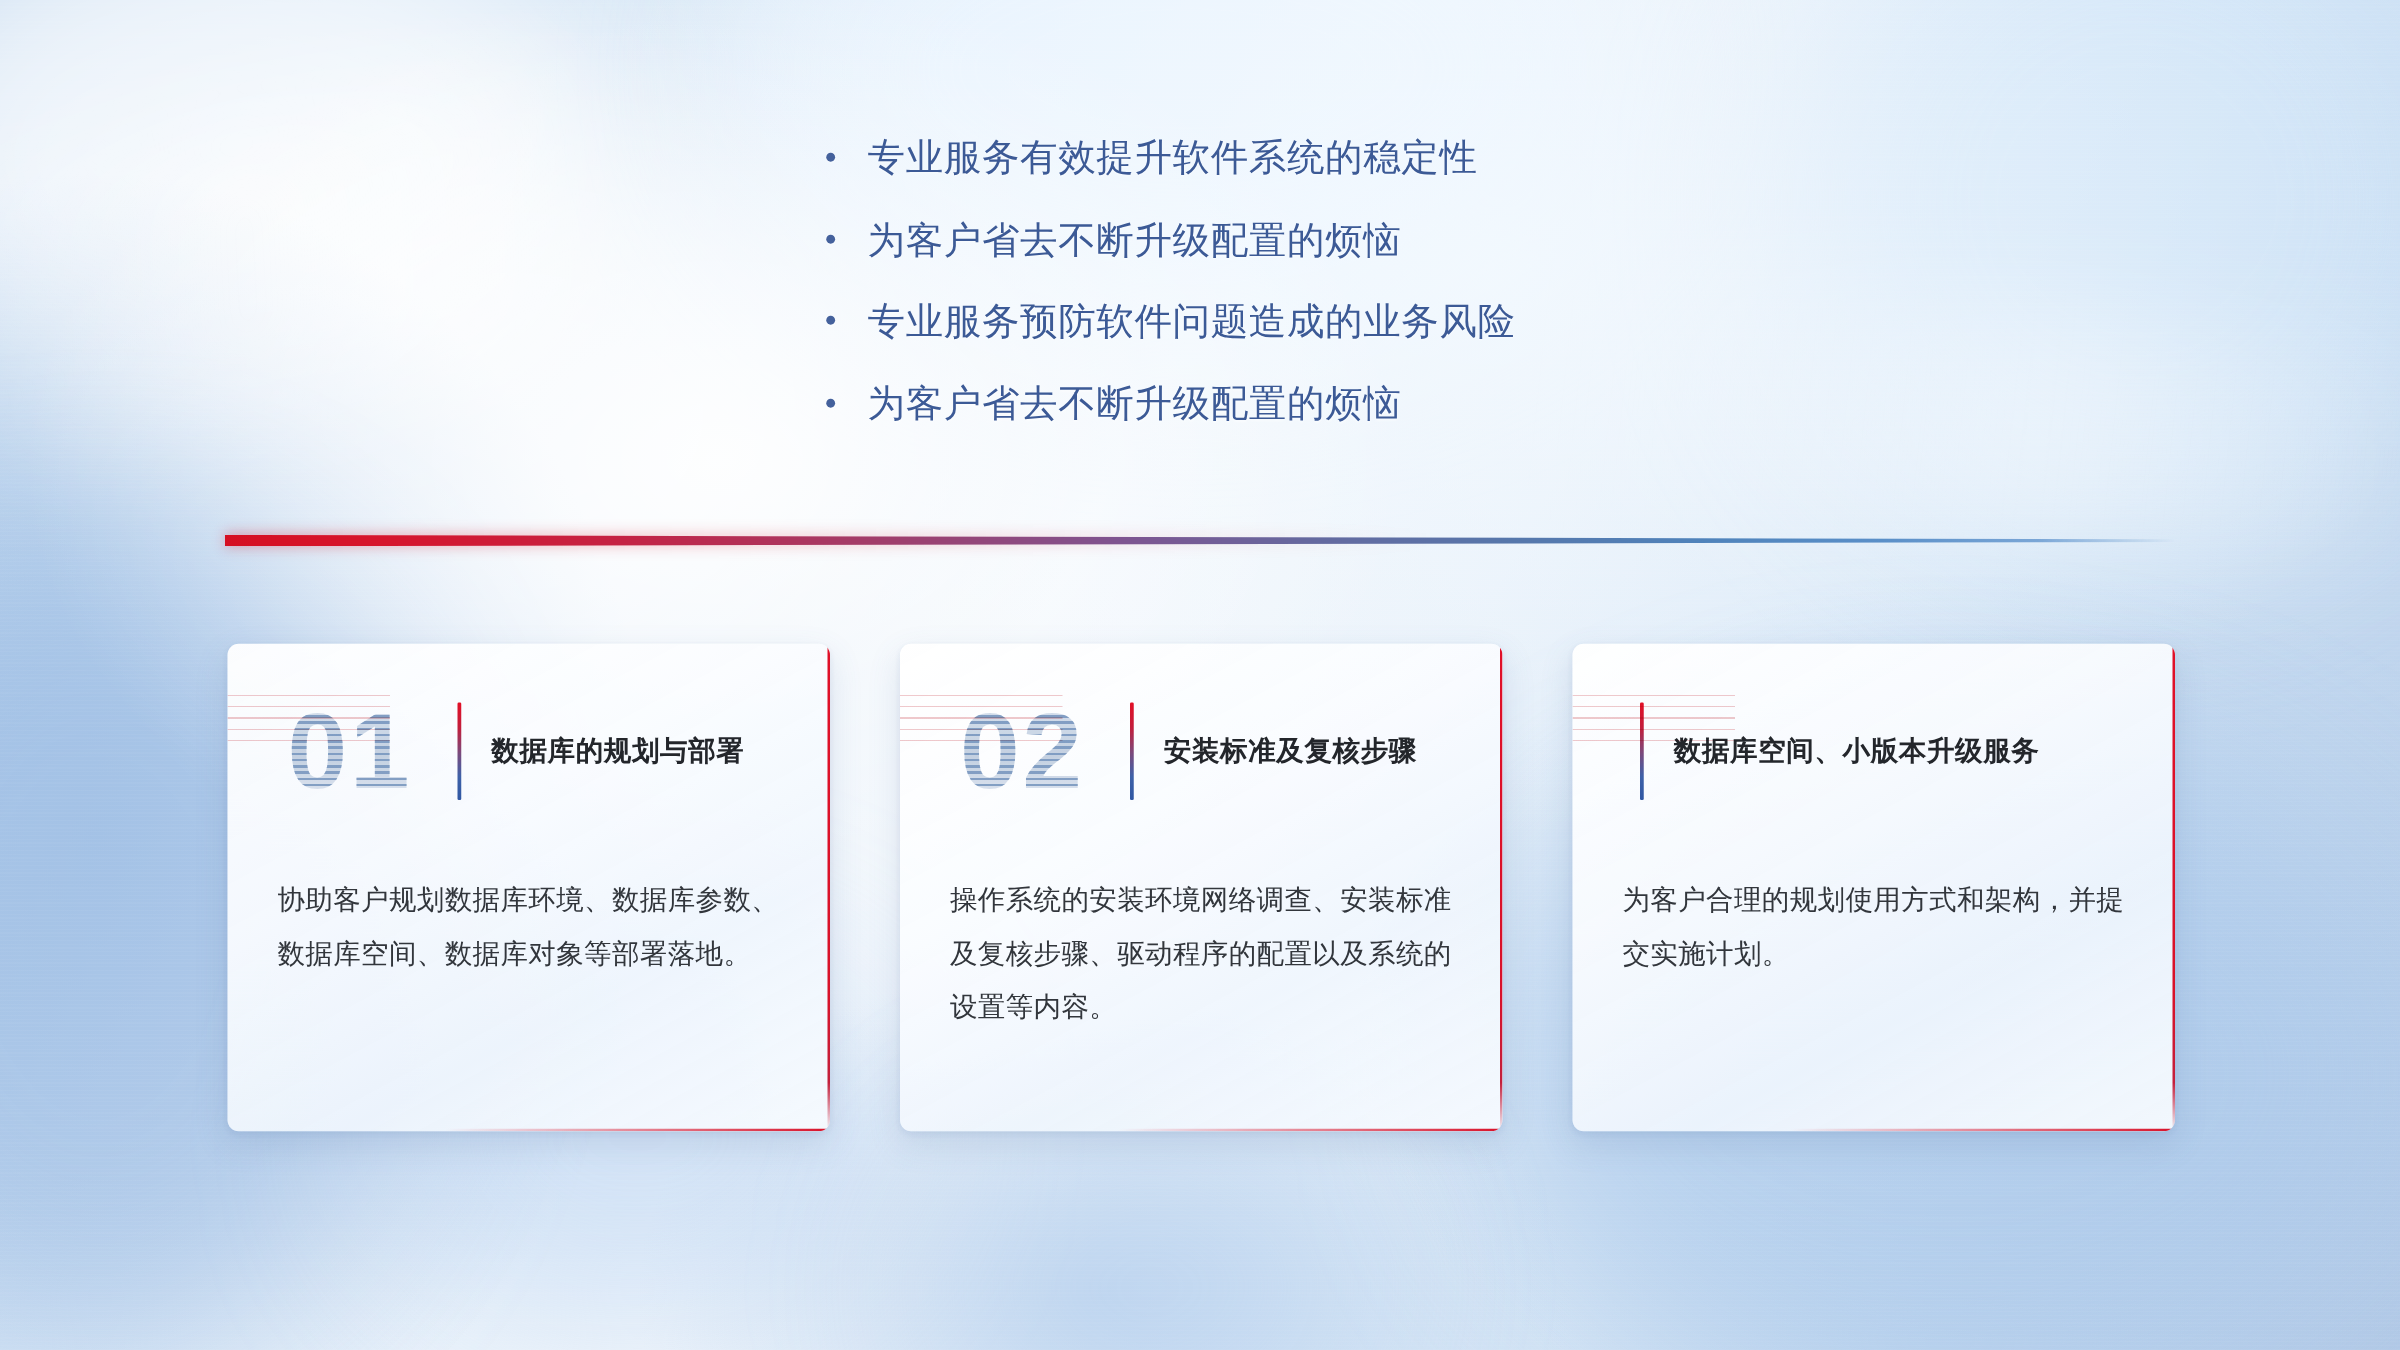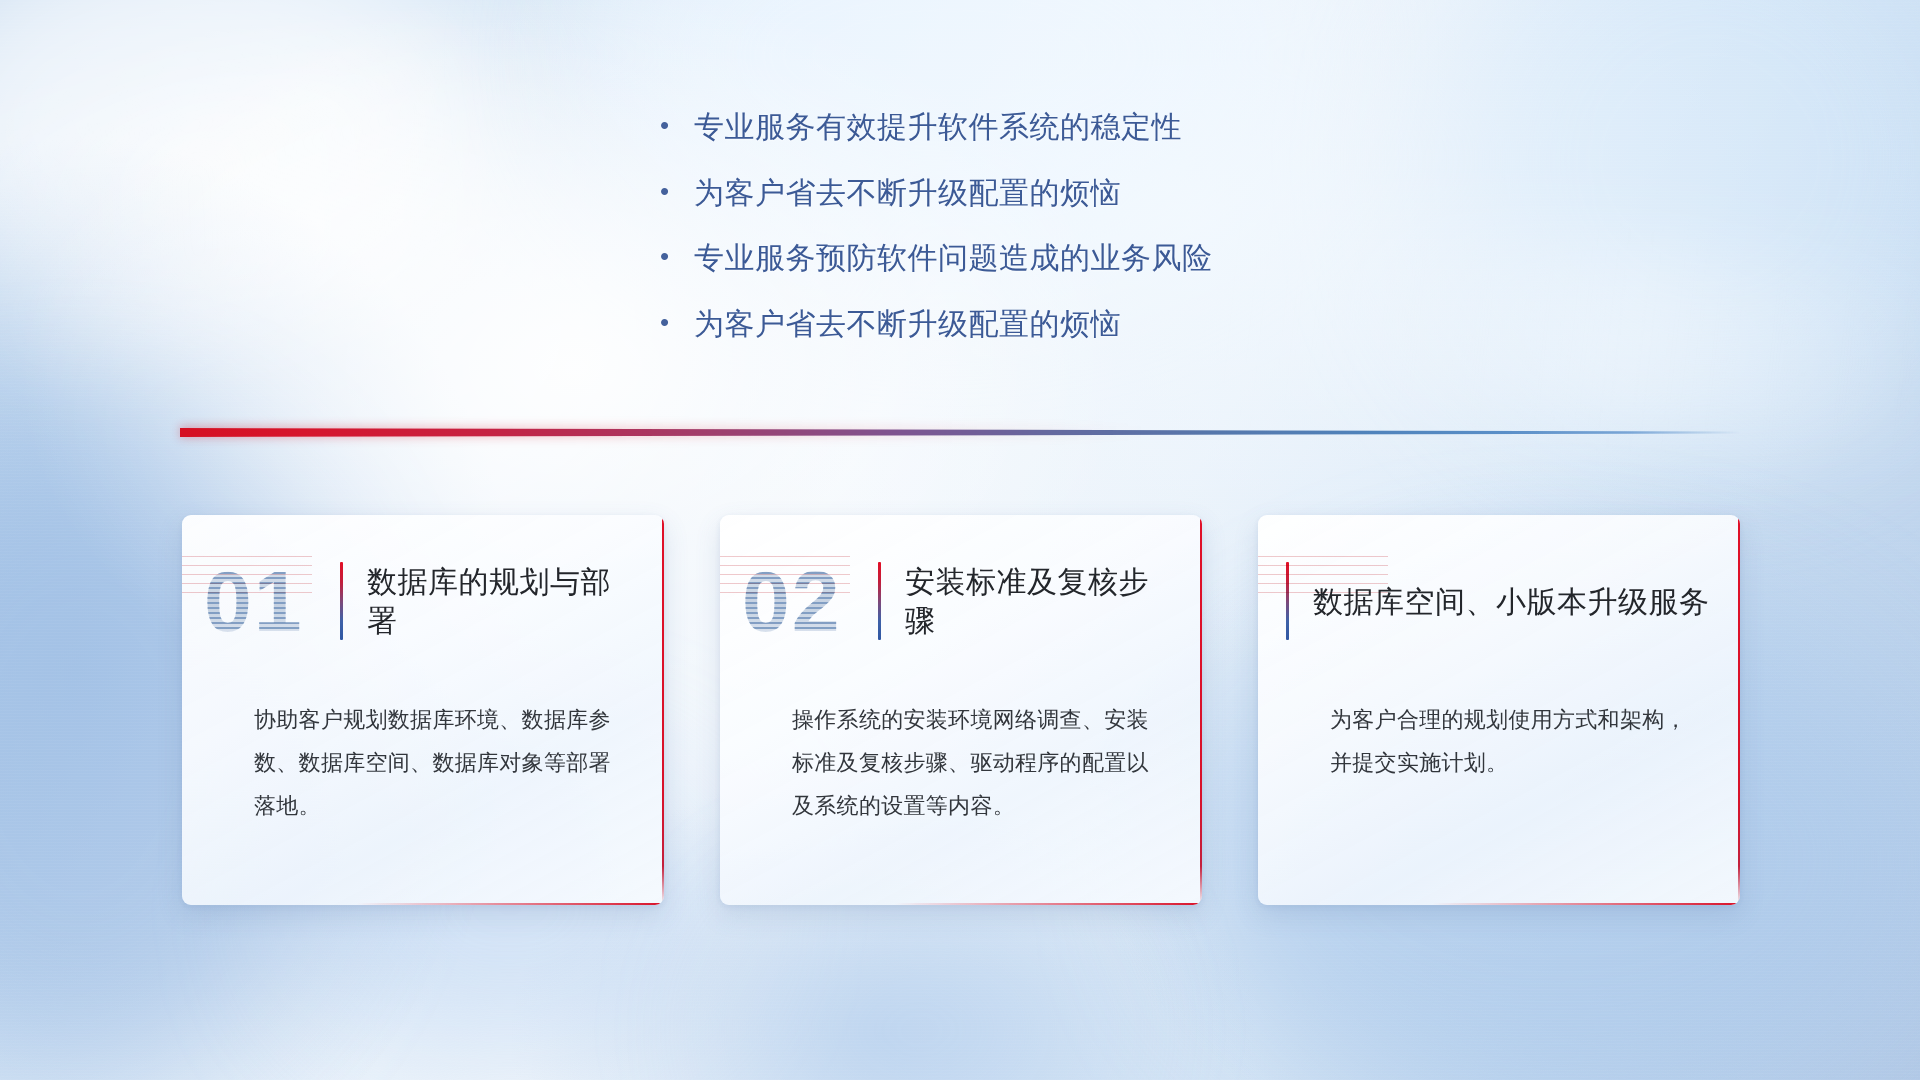--- a/index.html
+++ b/index.html
@@ -104,21 +104,21 @@
   .card::after{ 
     content:"";position:absolute;right:0;top:0;bottom:0;width:2.5px;
     background:linear-gradient(180deg,#e01028 0%,#d8122a 72%,#c3203c 90%,rgba(195,32,60,0) 100%);
   }
   .card .corner-b{
     position:absolute;right:0;bottom:0;height:2.5px;width:64%;
     background:linear-gradient(270deg,#d8122a 0%,rgba(216,18,42,0) 100%);
   }
   .card-head{
     position:relative;display:flex;align-items:center;
-    padding:36px 30px 0 22px;height:136px;box-sizing:border-box;
+    padding:36px 30px 0 48px;height:136px;box-sizing:border-box;
   }
   .num{
     position:relative;width:130px;flex:0 0 130px;
     font-size:86px;font-weight:700;line-height:1;
     letter-spacing:2px;
     color:#b9c9dd;
     -webkit-background-clip:text;background-clip:text;
     background-image:
       repeating-linear-gradient(0deg,
         rgba(120,150,190,.95) 0 2px,
@@ -132,26 +132,26 @@
     background-image:repeating-linear-gradient(0deg,rgba(200,60,70,.28) 0 1px,rgba(255,255,255,0) 1px 9px);
     mix-blend-mode:multiply;pointer-events:none;
   }
   .vbar{
     flex:0 0 3px;width:3px;height:78px;margin:0 24px 0 6px;
     background:linear-gradient(180deg,#e20f26 0%,#c21e3c 26%,#7a4a7c 52%,#3e61a8 76%,#2f57a3 100%);
     border-radius:1px;
   }
   .card-title{
     flex:1 1 auto;
-    font-size:30px;line-height:1.3;font-weight:400;color:#23262b;
+    font-size:22px;line-height:1.3;font-weight:700;color:#23262b;
     letter-spacing:.5px;
   }
   .card-body{
     padding:48px 40px 0 40px;
-    font-size:22px;line-height:1.95;color:#32363c;letter-spacing:.3px;margin-left:32px;
+    font-size:22px;line-height:1.95;color:#32363c;letter-spacing:.3px;
   }
 </style>
 </head>
 <body>
 
 <div class="bg">
   <div class="bg-base"></div>
   <div class="blob b1"></div>
   <div class="blob b2"></div>
   <div class="blob b3"></div>

